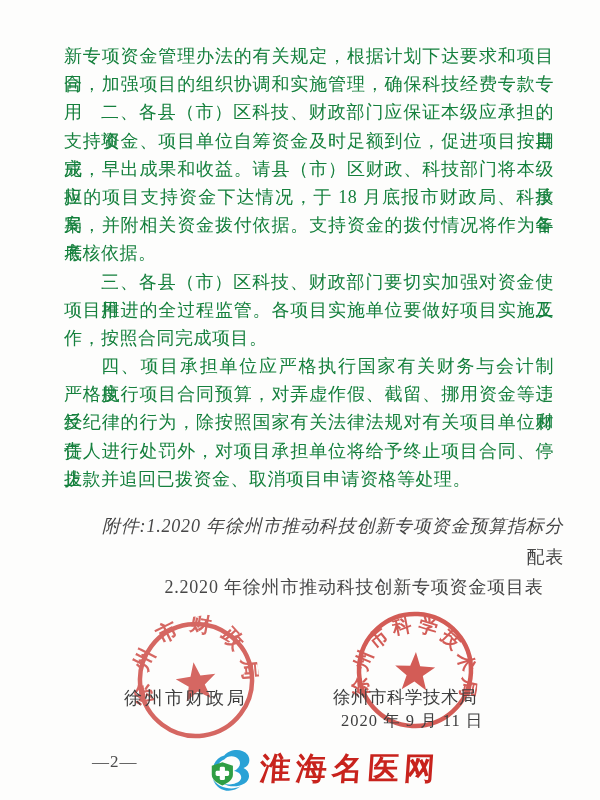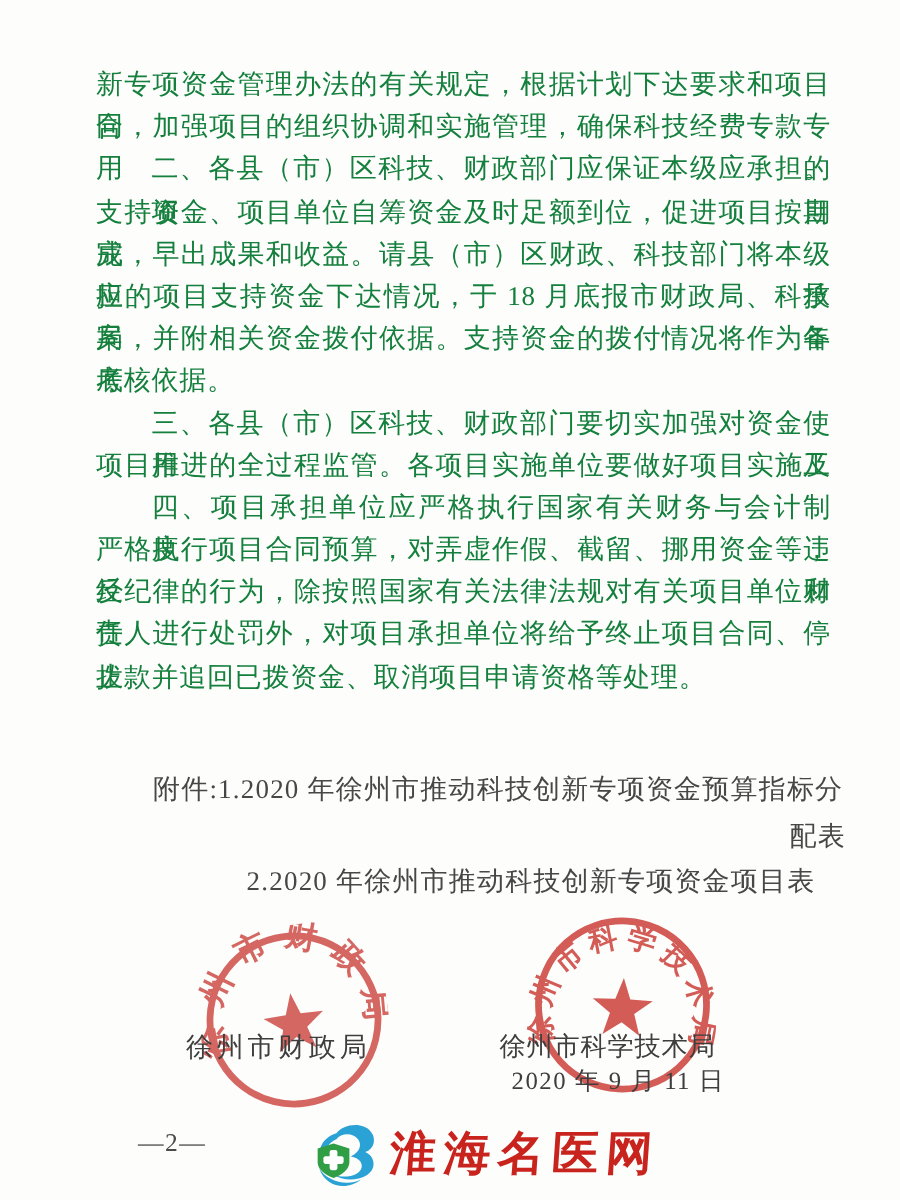--- a/index.html
+++ b/index.html
@@ -38,21 +38,21 @@
   .attachment {
     position: absolute;
     left: 64px;
     top: 511px;
     width: 500px;
     color: #474747;
     font-size: 18px;
     letter-spacing: 0.8px;
   }
   .attachment .a-line { line-height: 30.5px; height: 30.5px; white-space: nowrap; }
-  .a1 { padding-left: 38px; }
+  .a1 { padding-left: 38px; font-style: italic; }
   .a2 { padding-left: 100px; text-align: right; }
   .a3 { padding-left: 80px; text-align: center; }
   
   .seal {
     position: absolute;
     mix-blend-mode: multiply;
   }
   .seal-left  { left: 133px; top: 617px; width: 126px; height: 126px; opacity: .82; transform: rotate(-8deg); }
   .seal-right { left: 352px; top: 607px; width: 126px; height: 126px; opacity: .88; transform: rotate(3deg); }
   
@@ -88,20 +88,21 @@
       <div class="line full">新专项资金管理办法的有关规定，根据计划下达要求和项目合</div>
       <div class="line full">同，加强项目的组织协调和实施管理，确保科技经费专款专用。</div>
       <div class="line indent full">二、各县（市）区科技、财政部门应保证本级应承担的项目</div>
       <div class="line full">支持资金、项目单位自筹资金及时足额到位，促进项目按期完</div>
       <div class="line full">成，早出成果和收益。请县（市）区财政、科技部门将本级应承</div>
       <div class="line full">担的项目支持资金下达情况，于 18 月底报市财政局、科技局备</div>
       <div class="line full">案，并附相关资金拨付依据。支持资金的拨付情况将作为年底</div>
       <div class="line">考核依据。</div>
       <div class="line indent full">三、各县（市）区科技、财政部门要切实加强对资金使用及</div>
       <div class="line full">项目推进的全过程监管。各项目实施单位要做好项目实施工</div>
+      <div class="line">作，按照合同完成项目。</div>
       <div class="line indent full">四、项目承担单位应严格执行国家有关财务与会计制度，</div>
       <div class="line full">严格执行项目合同预算，对弄虚作假、截留、挪用资金等违反财</div>
       <div class="line full">经纪律的行为，除按照国家有关法律法规对有关项目单位和责</div>
       <div class="line full">任人进行处罚外，对项目承担单位将给予终止项目合同、停止</div>
       <div class="line">拨款并追回已拨资金、取消项目申请资格等处理。</div>
     </div>
 
   <div class="attachment">
     <div class="a-line a1">附件:1.2020 年徐州市推动科技创新专项资金预算指标分</div>
     <div class="a-line a2">配表</div>

